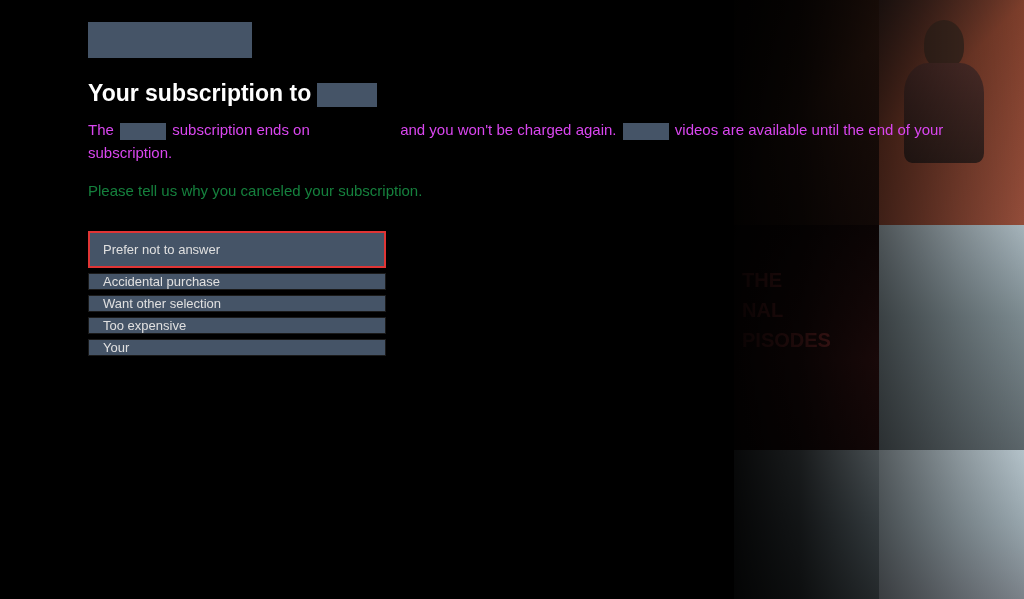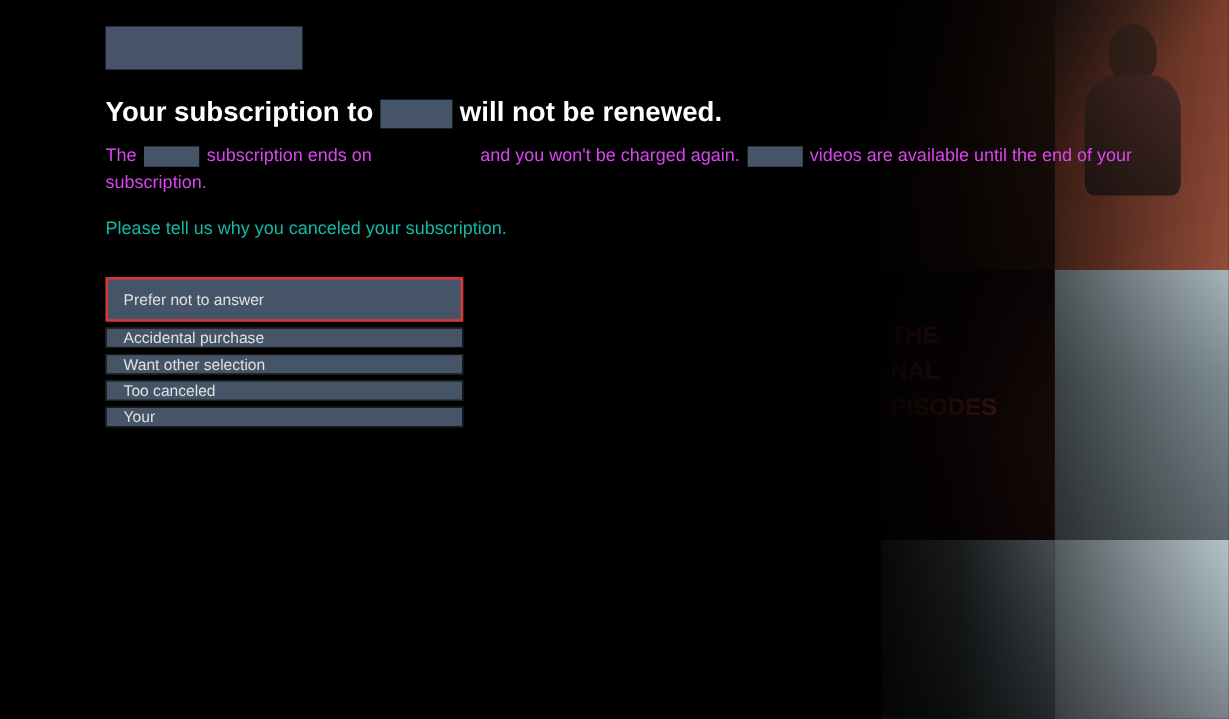--- a/index.html
+++ b/index.html
@@ -137,21 +137,21 @@
       display: inline-block;
       width: 78px;
       height: 17px;
       background: transparent;
       vertical-align: middle;
       margin: 0 2px;
     }
     
     .question {
       font-size: 15px;
-      color: #14b8a6;
+      color: #15803d;
       margin-bottom: 10px;
     }
     
     .options {
       display: flex;
       flex-direction: column;
       gap: 5px;
       width: 298px;
       margin-top: 32px;
     }
@@ -228,35 +228,34 @@
 </div>
 
 <div class="dark-overlay"></div>
 
 <div class="content">
   <div class="logo-placeholder"></div>
 
   <h1 class="heading">
     <span>Your subscription to</span>
     <span class="redact"></span>
-    <span>will not be renewed.</span>
   </h1>
 
   <p class="description">
     <span>The</span>
     <span class="redact-sm"></span>
     <span>subscription ends on</span>
     <span class="redact-md"></span>
     <span>and you won't be charged again.</span>
     <span class="redact-sm"></span>
     <span>videos are available until the end of your subscription.</span>
   </p>
 
   <p class="question">Please tell us why you canceled your subscription.</p>
 
   <div class="options">
     <button class="option-button selected">Prefer not to answer</button>
     <button class="option-button">Accidental purchase</button>
     <button class="option-button">Want other selection</button>
-    <button class="option-button">Too canceled</button>
+    <button class="option-button">Too expensive</button>
     <button class="option-button">Your</button>
   </div>
 </div>
 
 </body></html>

